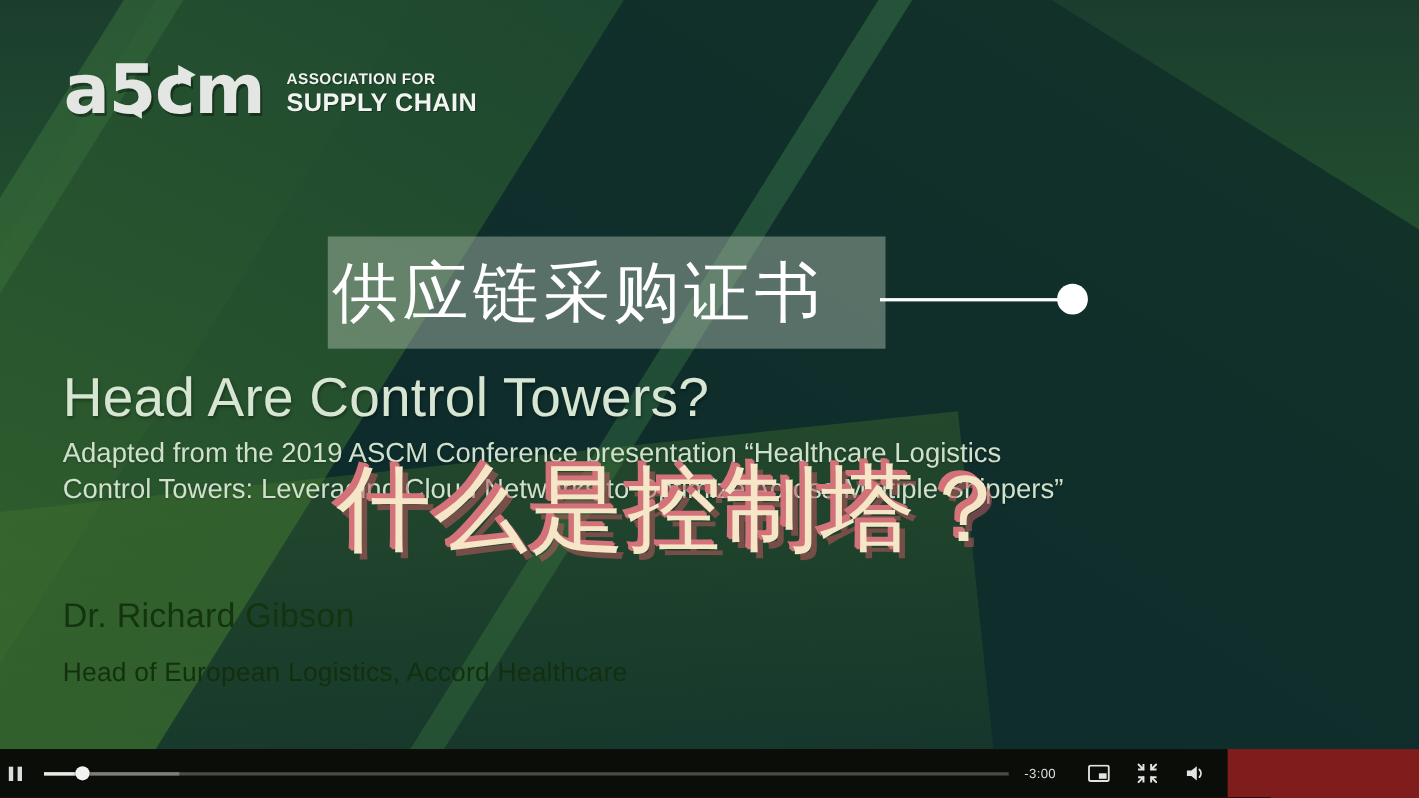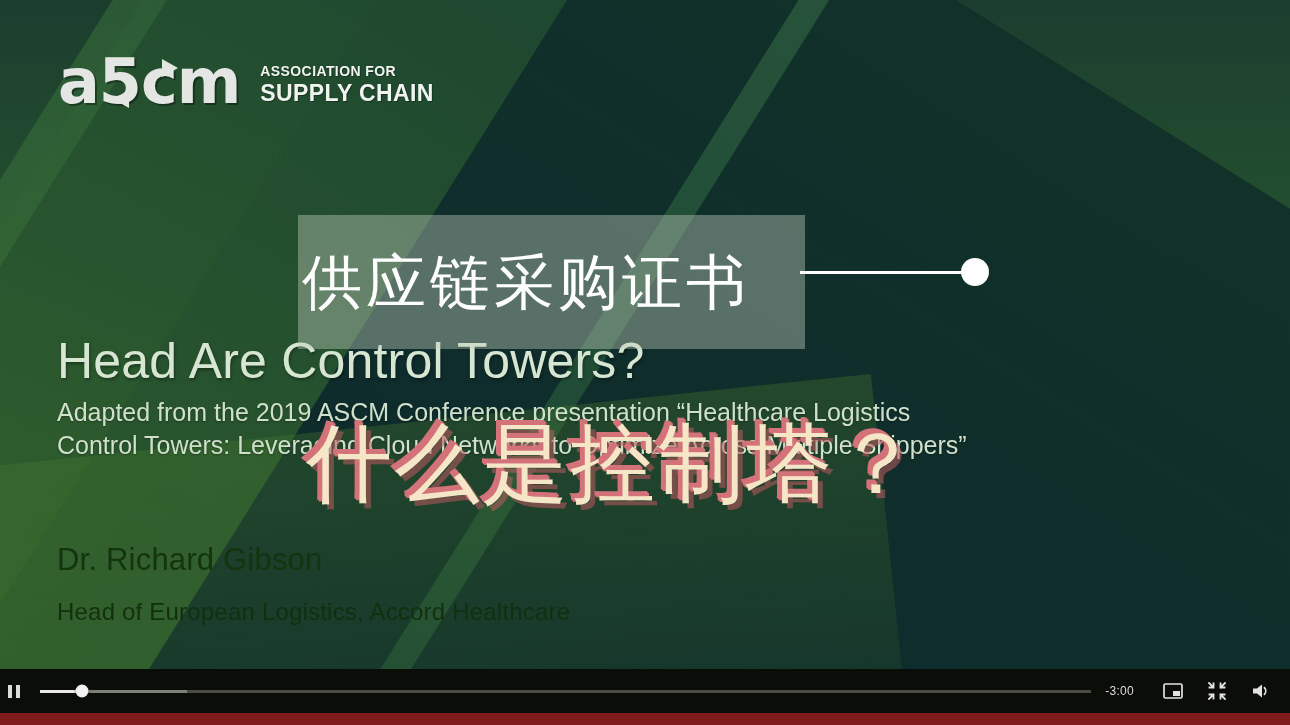--- a/index.html
+++ b/index.html
@@ -140,21 +140,21 @@
     position:absolute; left:57px; top:598px;
     font-size:24px; font-weight:400;
     color:#12300e;
     letter-spacing:.2px;
   }
 
   
   #cn-banner {
     position:absolute;
     left:298px; top:215px;
-    width:507px; height:134px;
+    width:507px; height:102px;
     background:rgba(190,206,188,.42);
     display:flex; align-items:center;
   }
   #cn-banner-text {
     font-family:"DejaVu Sans", sans-serif;
     font-size:60px;
     font-weight:400;
     color:#ffffff;
     letter-spacing:4px;
     padding-left:4px;
@@ -189,22 +189,22 @@
     text-shadow:
       -5px -5px 0 #d4727a,
       -4px -4px 0 #d4727a,
       -3px -3px 0 #cf6f78,
        5px  5px 0 rgba(190,90,96,.55);
   }
 
   
   #controls {
     position:absolute;
-    left:0; bottom:12px;
-    width:1290px; height:44px;
+    left:0; bottom:0;
+    width:1116px; height:44px;
     background:#0b0d08;
     display:flex; align-items:center;
   }
   .ctrl-btn {
     display:flex; align-items:center; justify-content:center;
     height:44px;
     color:#e8e8e8;
     cursor:pointer;
     flex:0 0 auto;
   }

